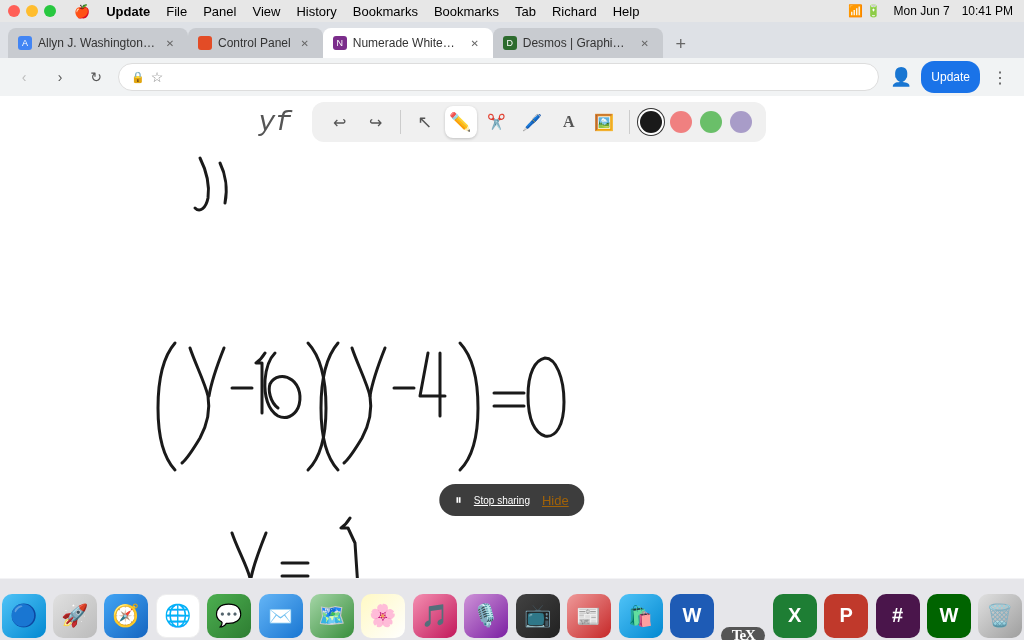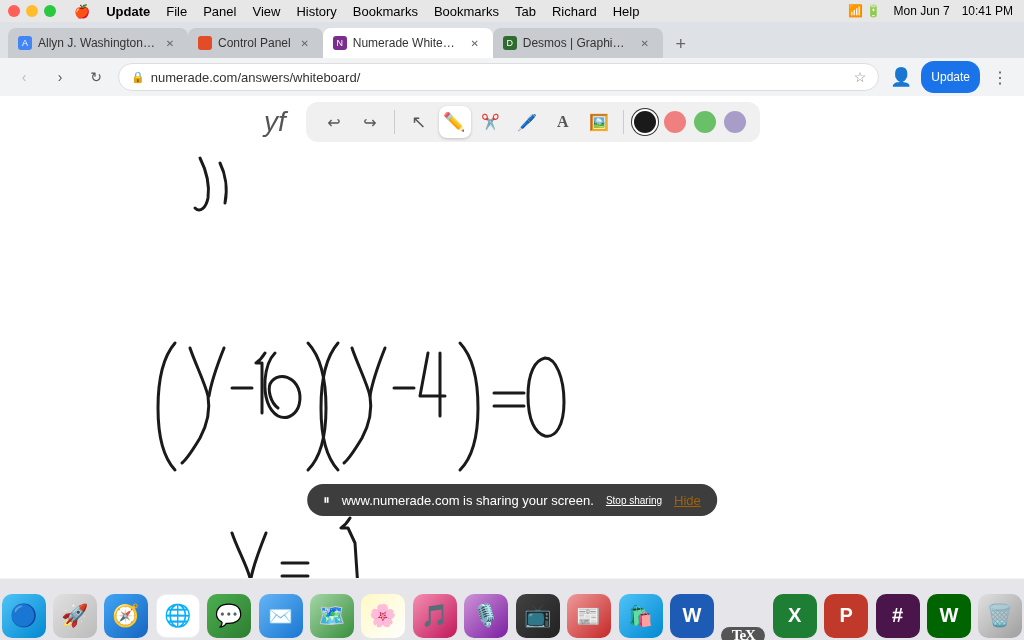--- a/index.html
+++ b/index.html
@@ -196,32 +196,31 @@
   </div>
   <div class="tab-new">+</div>
 </div>
 
 <div class="addressbar">
   <div class="nav-btn disabled">‹</div>
   <div class="nav-btn">›</div>
   <div class="nav-btn">↻</div>
   <div class="url-bar">
     <span class="url-lock">🔒</span>
-    <span class="url-text">numerade.com/answers/whiteboard/</span>
     <span class="url-star">☆</span>
   </div>
   <div class="addressbar-right">
     <div class="addr-icon-btn" style="font-size:18px">👤</div>
     <div class="addr-btn">Update</div>
     <div class="addr-icon-btn">⋮</div>
   </div>
 </div>
 
 <div class="whiteboard-toolbar">
-  <div style="margin-right:20px; font-size:28px; font-style:italic; color:#555; font-family:Liberation Sans, sans-serif;">yf</div>
+  <div style="margin-right:20px; font-size:28px; font-style:italic; color:#555; font-family:Liberation Mono, monospace;">yf</div>
   <div class="toolbar-inner">
     <div class="tool-btn" title="Undo">↩</div>
     <div class="tool-btn" title="Redo">↪</div>
     <div class="tool-separator"></div>
     <div class="tool-btn" title="Select" style="font-size:18px">↖</div>
     <div class="tool-btn active" title="Pen" style="font-size:18px">✏️</div>
     <div class="tool-btn" title="Eraser" style="font-size:15px">✂️</div>
     <div class="tool-btn" title="Brush" style="font-size:16px">🖊️</div>
     <div class="tool-btn" title="Text" style="font-size:16px; font-weight:bold; font-family:serif;">A</div>
     <div class="tool-btn" title="Image" style="font-size:16px">🖼️</div>
@@ -279,21 +278,20 @@
 
       <path d="M350,370 C347,375 344,378 341,380 L348,380 L355,395 L360,470"></path>
     </g>
 
     <text x="408" y="455" font-size="14" fill="#555" font-family="Arial">+</text>
   </svg>
 
   
   <div class="screen-share-bar">
     <span>⏸</span>
-    <span>www.numerade.com is sharing your screen.</span>
     <button class="screen-share-btn" style="background:none;border:none;padding:0;color:#fff;cursor:pointer;font-size:10px;">Stop sharing</button>
     <button class="screen-share-btn" style="background:none;border:none;padding:0;color:#a16207;cursor:pointer;font-size:13px;">Hide</button>
   </div>
 </div>
 
 <div class="dock">
 
   <div class="dock-item">
     <div class="dock-icon" style="background:linear-gradient(135deg,#4fc3f7,#0288d1); font-size:22px;">🔵</div>
     <div class="dock-dot"></div>

